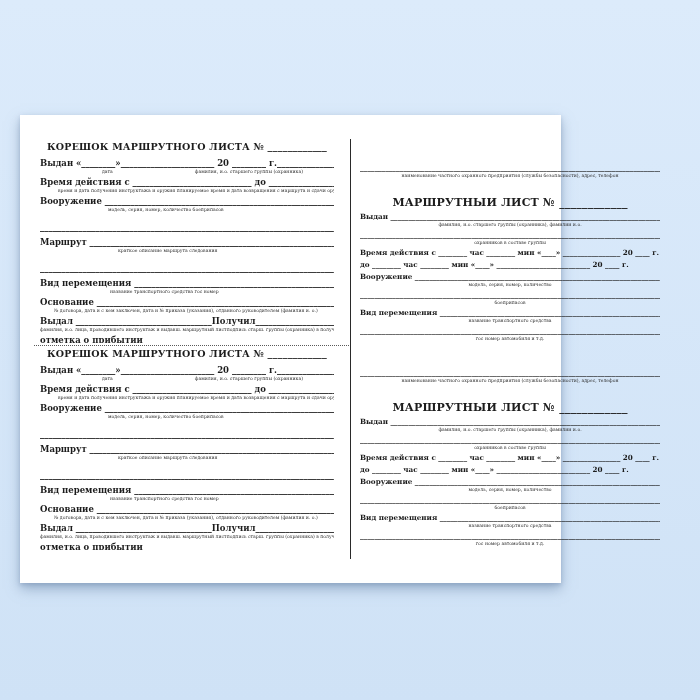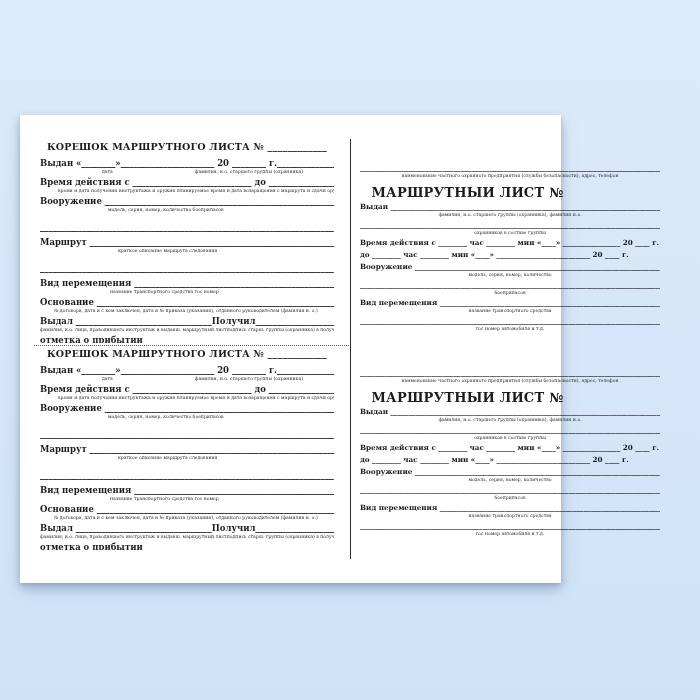--- a/index.html
+++ b/index.html
@@ -40,21 +40,21 @@
   .f-sub{font-weight:normal; font-size:4.6px; line-height:6px; color:#2e2e2e;
          white-space:nowrap; overflow:hidden; display:flex;}
   .stub-block .t-row{margin-bottom:5px;}
   .mt-gap{margin-top:9px;}
   .mt-sm{margin-top:4px;}
 
   .r-row{font-weight:bold; font-size:7.2px; line-height:10px; margin-top:2px;
          white-space:nowrap; overflow:hidden;}
   .r-sub{font-weight:normal; font-size:4.6px; line-height:6px; color:#2e2e2e;
          text-align:center; white-space:nowrap; overflow:hidden;}
-  .route-block .t-row{font-size:13px; margin-top:8px; margin-bottom:3px;}
+  .route-block .t-row{font-size:11px; margin-top:18px; margin-bottom:3px;}
 
   .ml-date{margin-left:62px;}
   .ml-name{margin-left:82px;}
   .ml-period{margin-left:18px;}
   .ml-weap{margin-left:68px;}
   .ml-route{margin-left:78px;}
   .ml-move{margin-left:70px;}
   .ml-basis{margin-left:14px;}
   .sub-split{justify-content:space-between;}
 </style>

